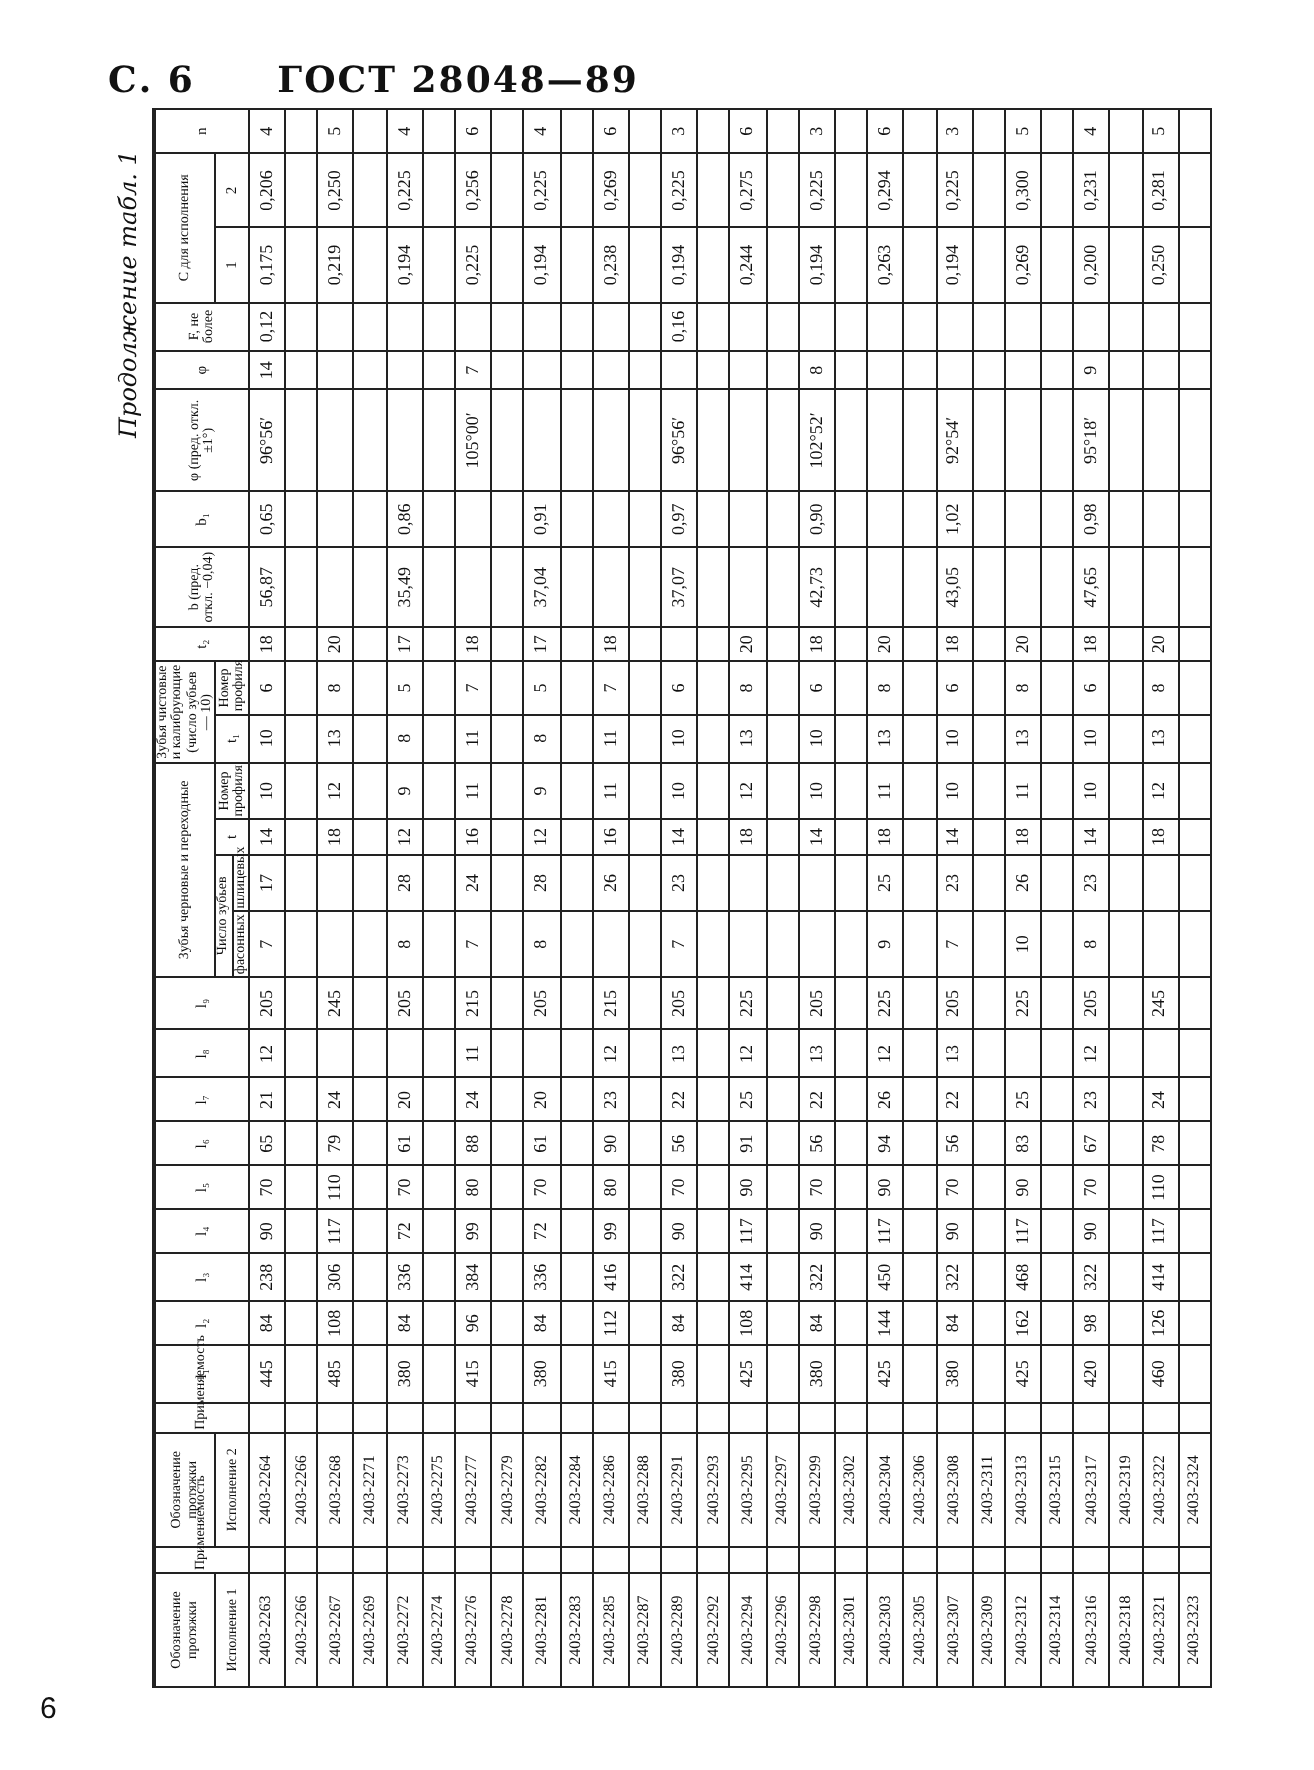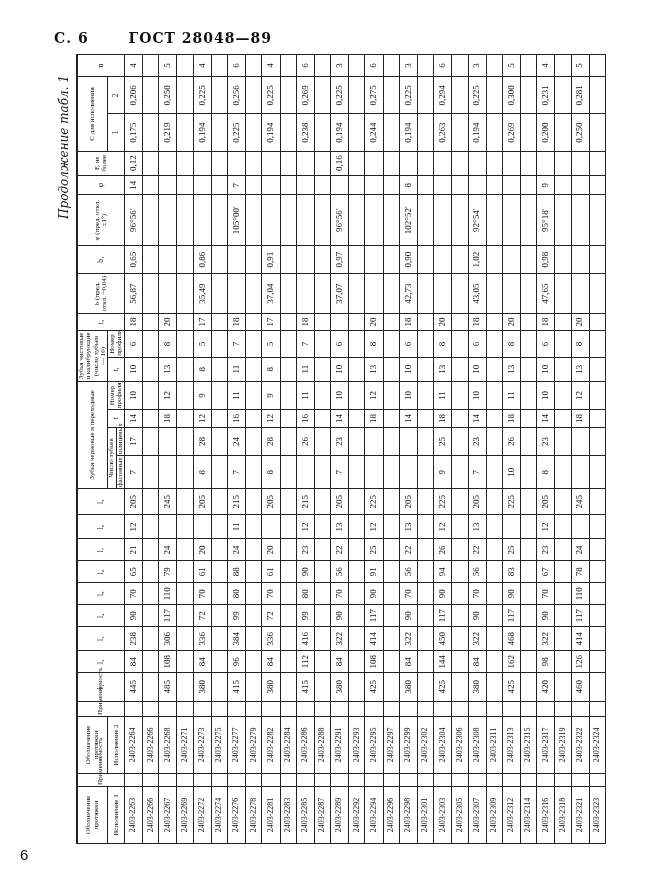--- a/index.html
+++ b/index.html
@@ -1,17 +1,17 @@
 <!DOCTYPE html>
 <html><head>
 <meta charset="utf-8">
 <style>
   html,body{margin:0;padding:0;background:#fff;}
   body{width:657px;height:885px;position:relative;overflow:hidden;font-family:"DejaVu Serif","Liberation Serif",serif;color:#111;}
-  .hdr{position:absolute;top:30px;left:54px;font-size:14px;font-weight:bold;letter-spacing:1px;}
+  .hdr{position:absolute;top:30px;left:54px;font-size:18px;font-weight:bold;letter-spacing:1px;}
   .hdr .pg{margin-right:34px;font-weight:bold;}
   .pagenum{position:absolute;left:20px;top:846px;font-size:15px;font-family:"Liberation Sans",sans-serif;}
   .cont{position:absolute;left:54px;top:60px;width:16px;height:180px;}
   .cont span{position:absolute;left:-80px;top:80px;width:180px;transform:rotate(-90deg);font-style:italic;font-size:12px;white-space:nowrap;text-align:center;}
   
   .rot{position:absolute;left:76px;top:844px;width:790px;height:530px;transform-origin:0 0;transform:rotate(-90deg);}
   table{border-collapse:collapse;width:790px;height:530px;font-family:"Liberation Serif",serif;font-size:9px;table-layout:fixed;}
   td,th{border:1px solid #222;padding:0 1px;text-align:center;vertical-align:middle;font-weight:normal;line-height:1.05;}
   th{font-size:7.5px;}
   th.sm{font-size:7px;}

